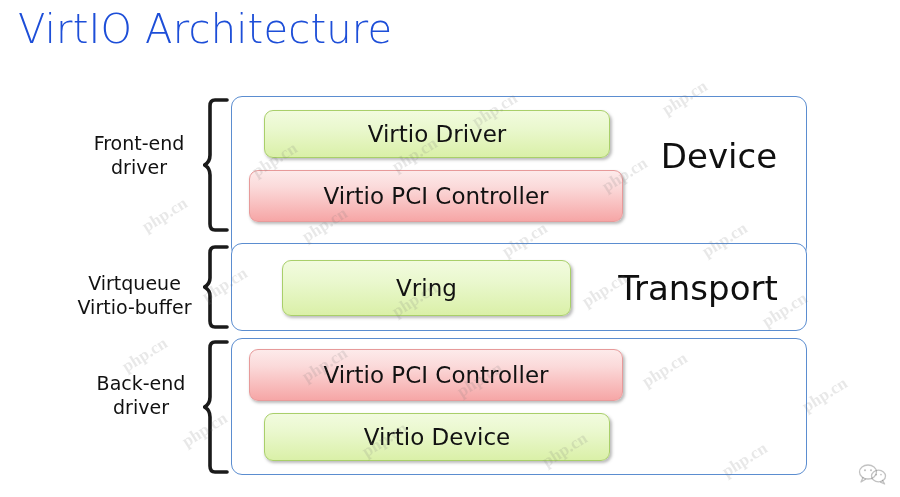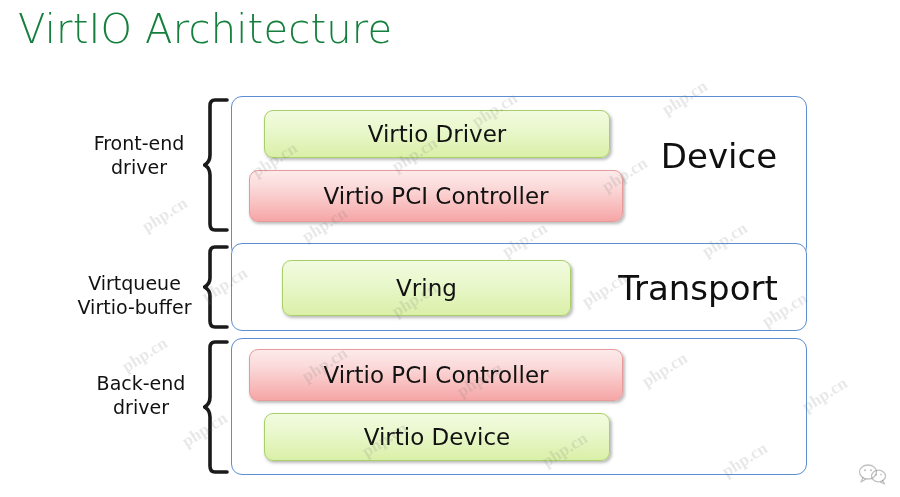--- a/index.html
+++ b/index.html
@@ -17,21 +17,21 @@
   }
 
   
   #page-title {
     position: absolute;
     left: 18px;
     top: 6px;
     font-size: 40px;
     font-weight: 300;
     letter-spacing: 0.2px;
-    color: #15803d;
+    color: #1d4ed8;
     font-family: "DejaVu Sans", sans-serif;
     white-space: nowrap;
   }
 
   
   #diagram {
     position: absolute;
     left: 0;
     top: 0;
     width: 900px;

